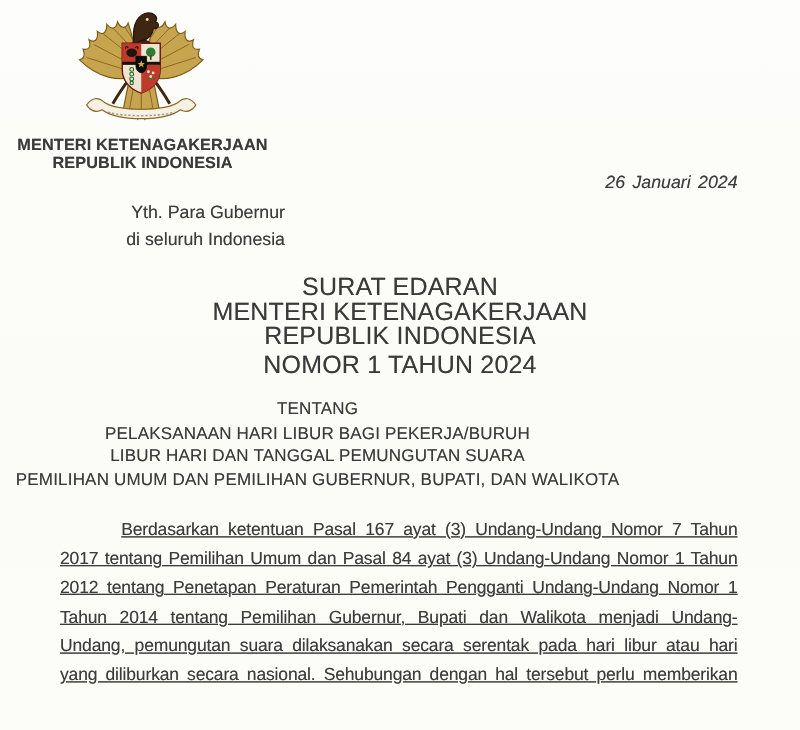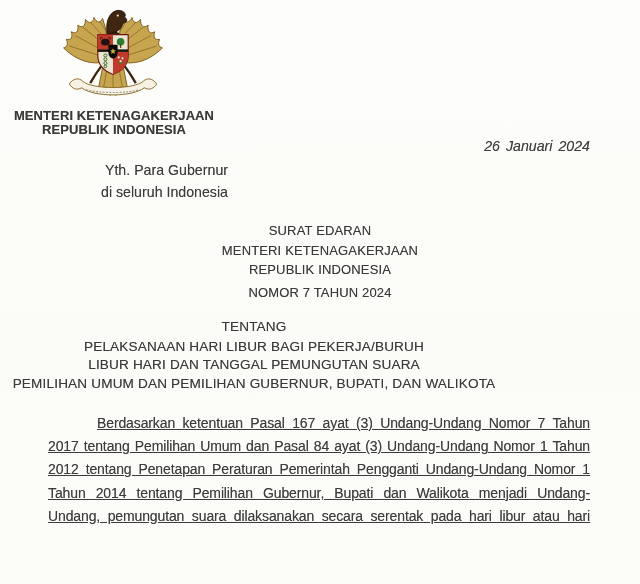--- a/index.html
+++ b/index.html
@@ -24,21 +24,21 @@
   .letter-date {
     position:absolute; top:138px; right:50px;
     font-size:14.2px; word-spacing:2px; color:#3c3c3c;font-style:italic;
   }
   .recipient {
     position:absolute; left:0; top:160px; width:228px;
     text-align:right; font-size:14.2px; line-height:21.5px; color:#3c3c3c;
   }
   .title-block {
     position:absolute; left:0; top:221px; width:640px;
-    text-align:center; font-size:13px; line-height:19.5px;
+    text-align:center; font-size:20px; line-height:19.5px;
     letter-spacing:0.15px; color:#3a3a3a;
   }
   .title-block .nomor { margin-top:3.5px; }
   .subject-block {
     position:absolute; left:0; top:318px; width:508px;
     text-align:center; font-size:13.6px; line-height:18.6px;
     letter-spacing:0.15px; color:#3a3a3a;
   }
   .subject-block .tentang { margin-bottom:1px; }
   .body-par {
@@ -111,31 +111,32 @@
 
   <div class="recipient">
     <div>Yth. Para Gubernur</div>
     <div>di seluruh Indonesia</div>
   </div>
 
   <div class="title-block">
     <div>SURAT EDARAN</div>
     <div>MENTERI KETENAGAKERJAAN</div>
     <div>REPUBLIK INDONESIA</div>
-    <div class="nomor">NOMOR 7 TAHUN 2024</div>
+    <div class="nomor">NOMOR 1 TAHUN 2024</div>
   </div>
 
   <div class="subject-block">
     <div class="tentang">TENTANG</div>
     <div>PELAKSANAAN HARI LIBUR BAGI PEKERJA/BURUH</div>
     <div>LIBUR HARI DAN TANGGAL PEMUNGUTAN SUARA</div>
     <div>PEMILIHAN UMUM DAN PEMILIHAN GUBERNUR, BUPATI, DAN WALIKOTA</div>
   </div>
 
   <div class="body-par">
     <div class="jl first">Berdasarkan ketentuan Pasal 167 ayat (3) Undang-Undang Nomor 7 Tahun</div>
     <div class="jl">2017 tentang Pemilihan Umum dan Pasal 84 ayat (3) Undang-Undang Nomor 1 Tahun</div>
     <div class="jl">2012 tentang Penetapan Peraturan Pemerintah Pengganti Undang-Undang Nomor 1</div>
     <div class="jl">Tahun 2014 tentang Pemilihan Gubernur, Bupati dan Walikota menjadi Undang-</div>
     <div class="jl">Undang, pemungutan suara dilaksanakan secara serentak pada hari libur atau hari</div>
+    <div class="jl">yang diliburkan secara nasional. Sehubungan dengan hal tersebut perlu memberikan</div>
   </div>
 
 </div>
 
 </body></html>

